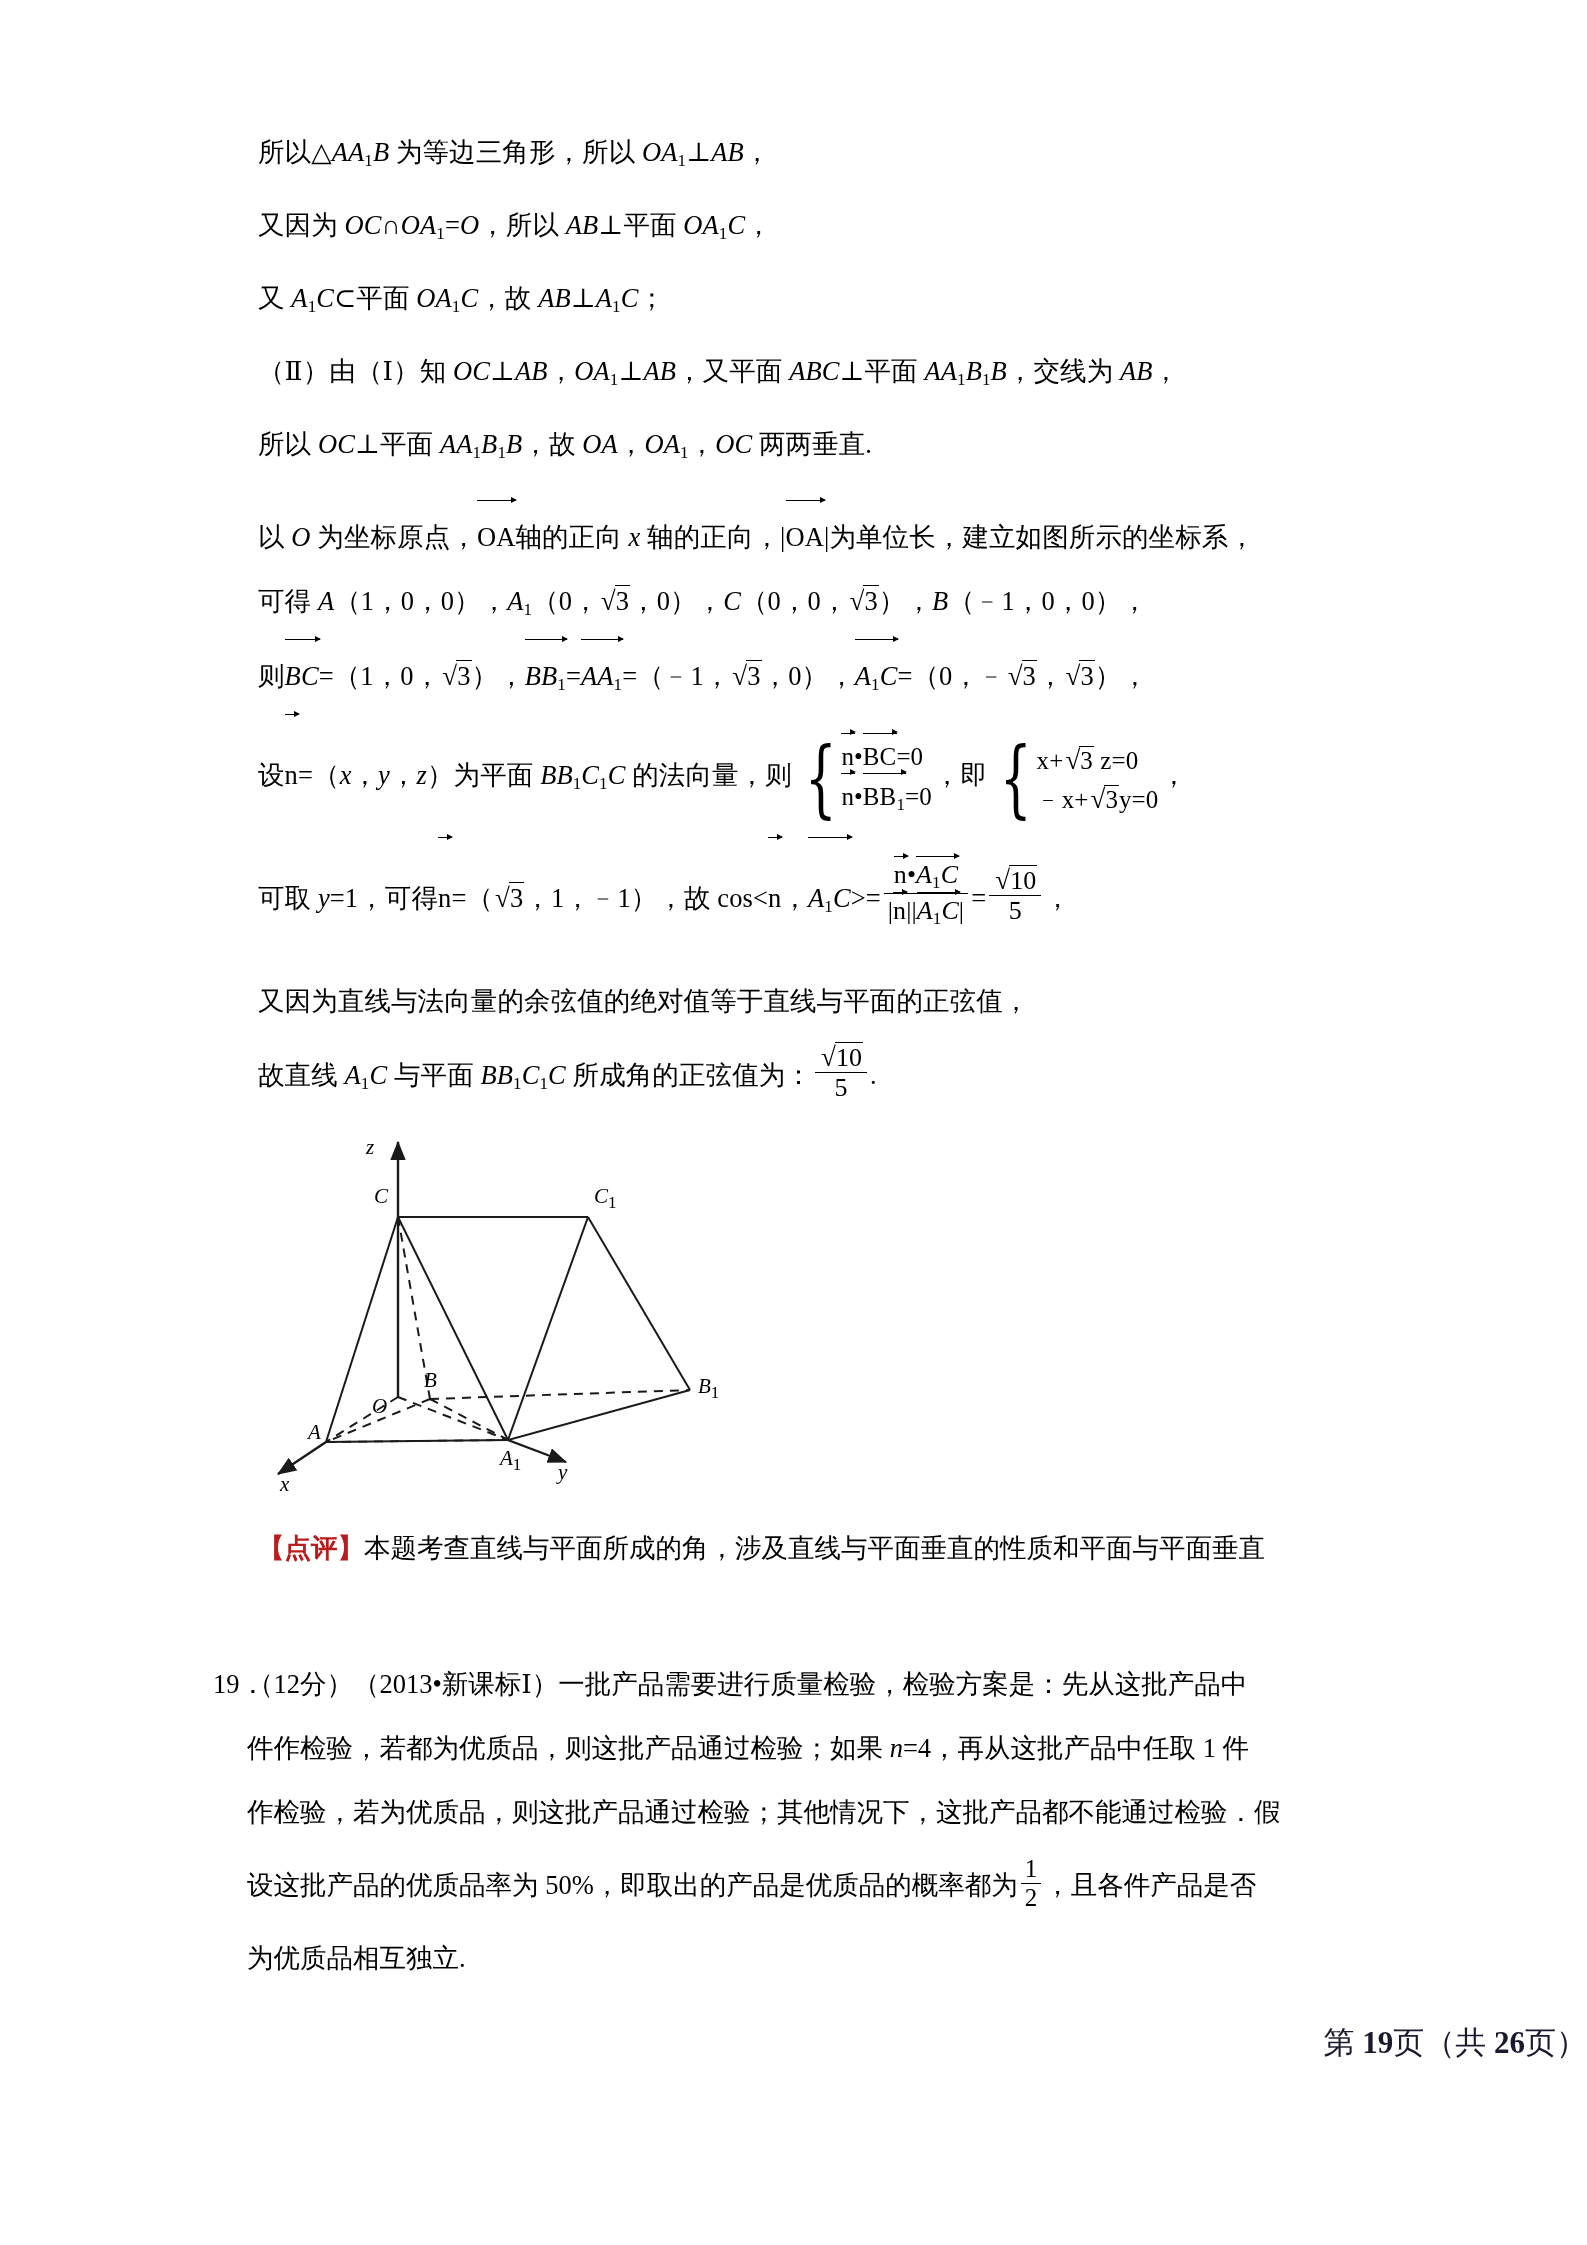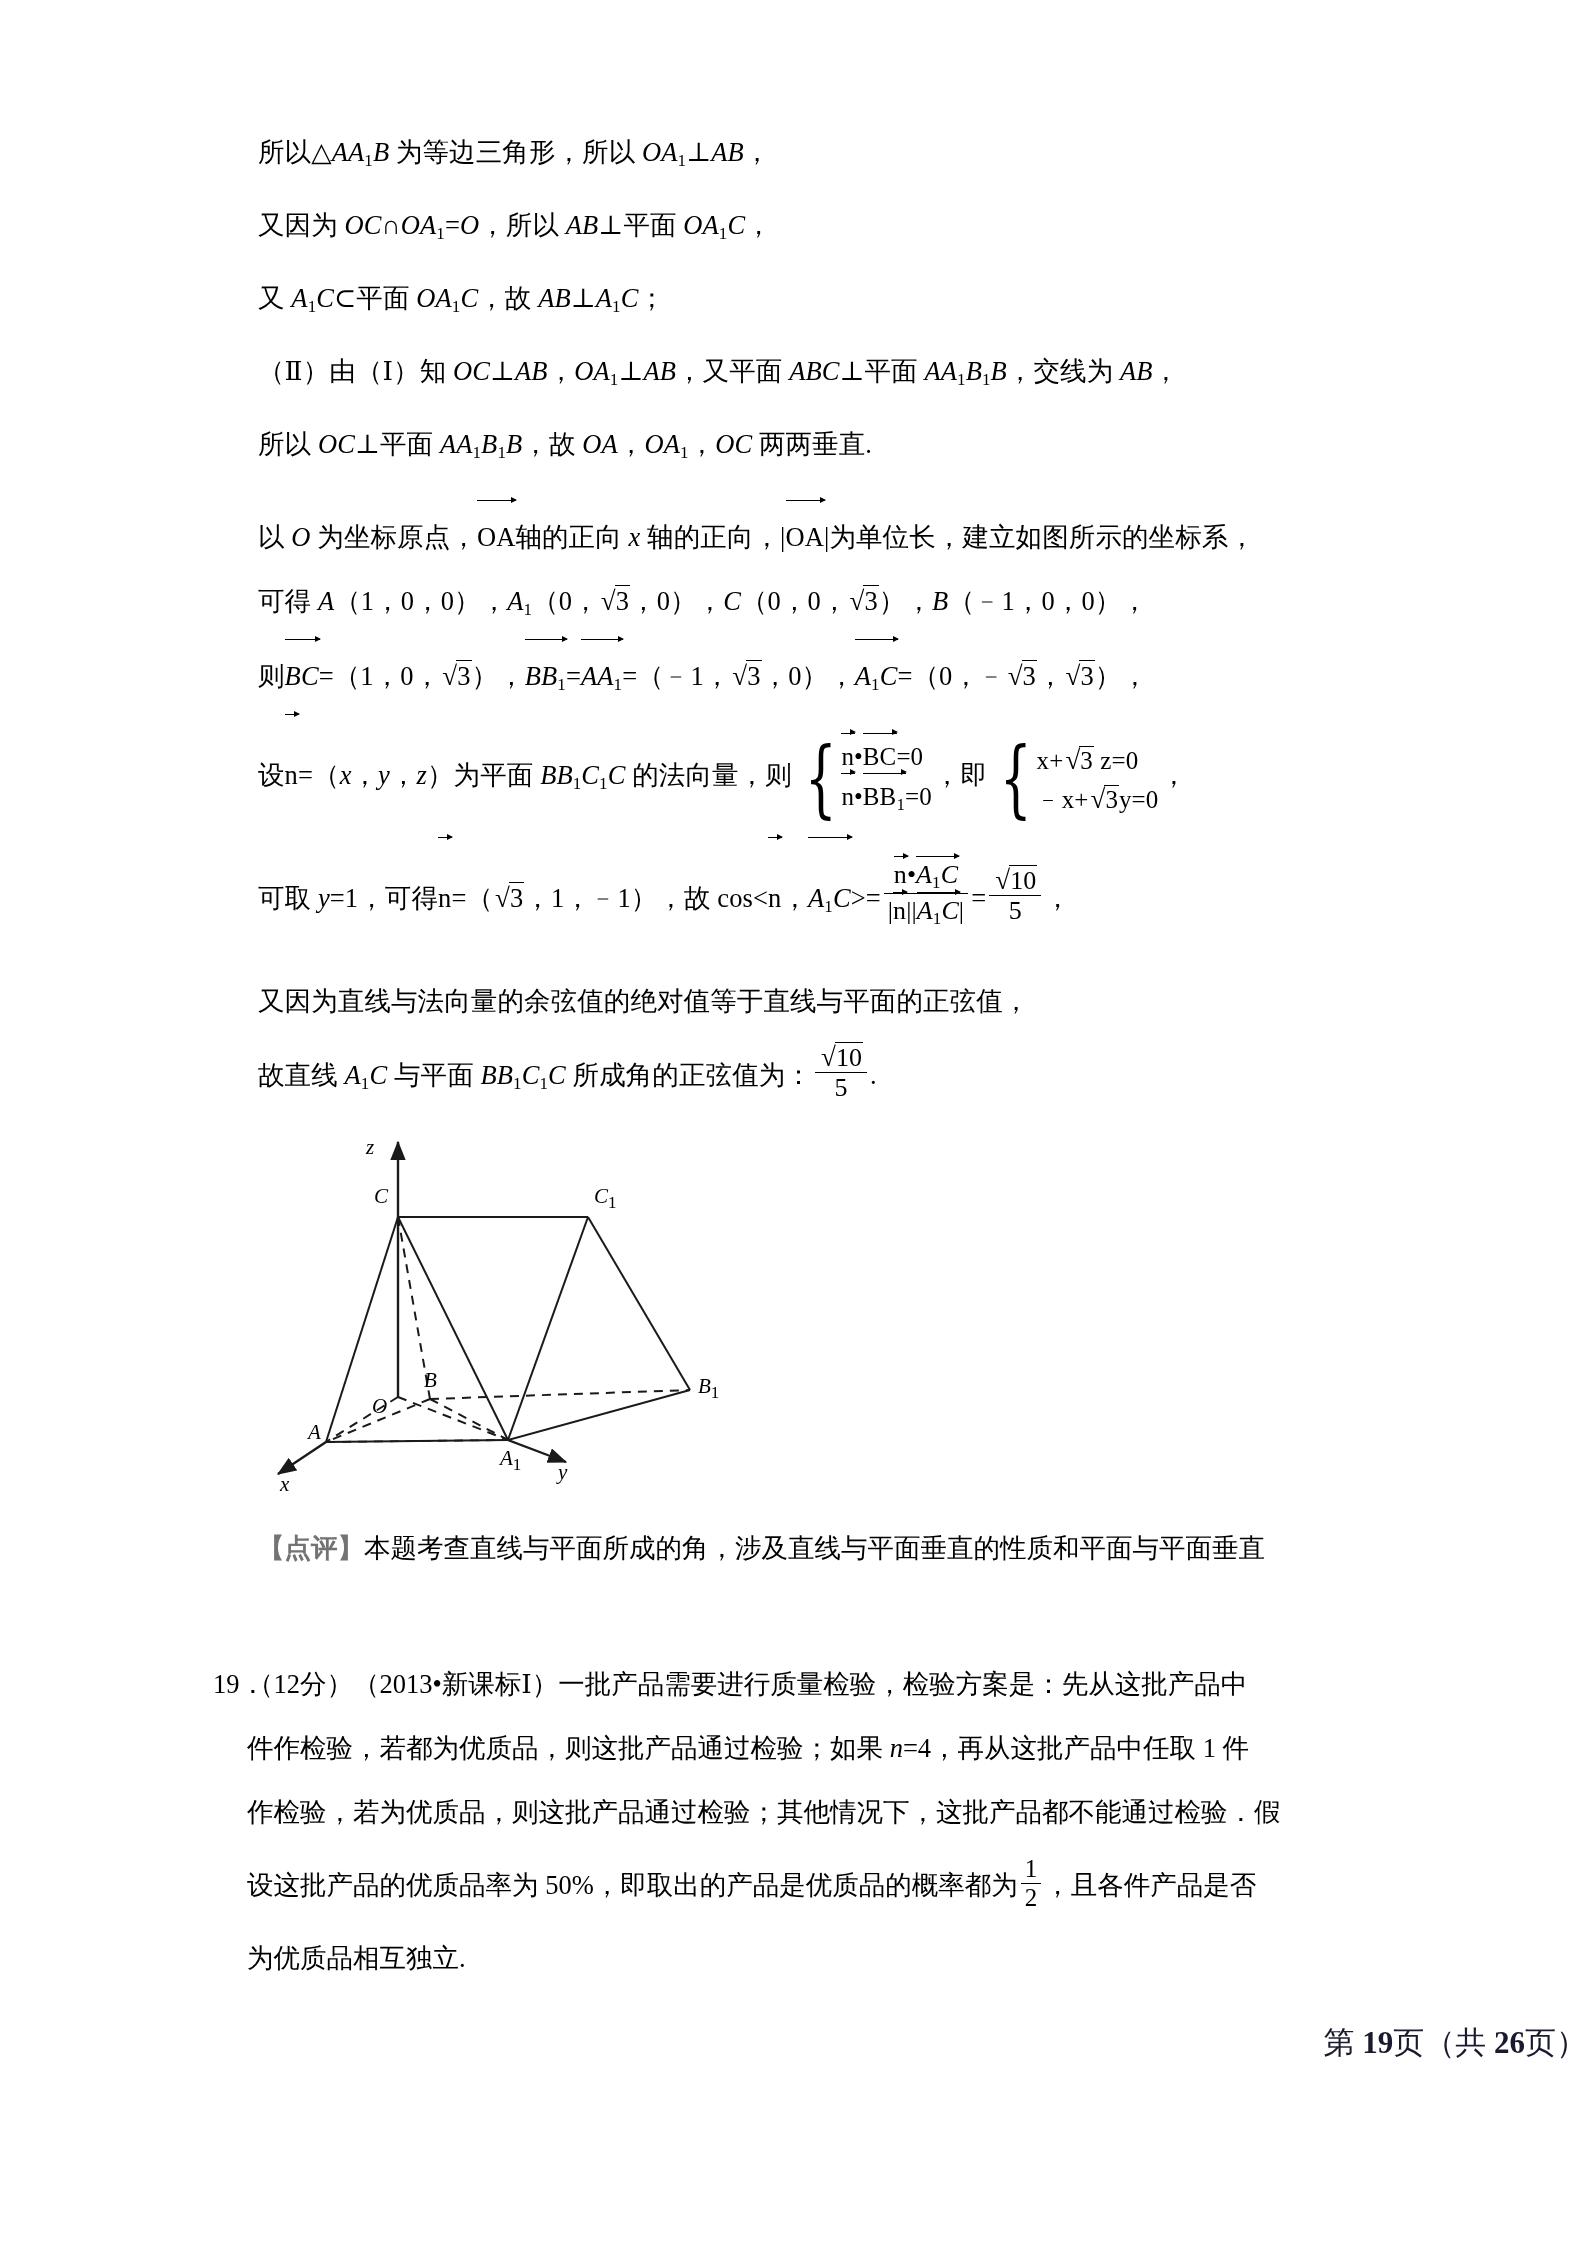--- a/index.html
+++ b/index.html
@@ -109,21 +109,21 @@
   }
   .eqs {
     display: inline-block;
     vertical-align: middle;
     font-size: 25px;
     line-height: 38px;
     text-align: left;
   }
 
   
-  .comment-tag { color: #737373; font-weight: 600; }
+  .comment-tag { color: #b91c1c; font-weight: 600; }
 
   
   .prob {
     position: absolute;
     left: 213px;
     top: 1652px;
     width: 1160px;
     font-size: 26.5px;
     line-height: 64px;
   }

